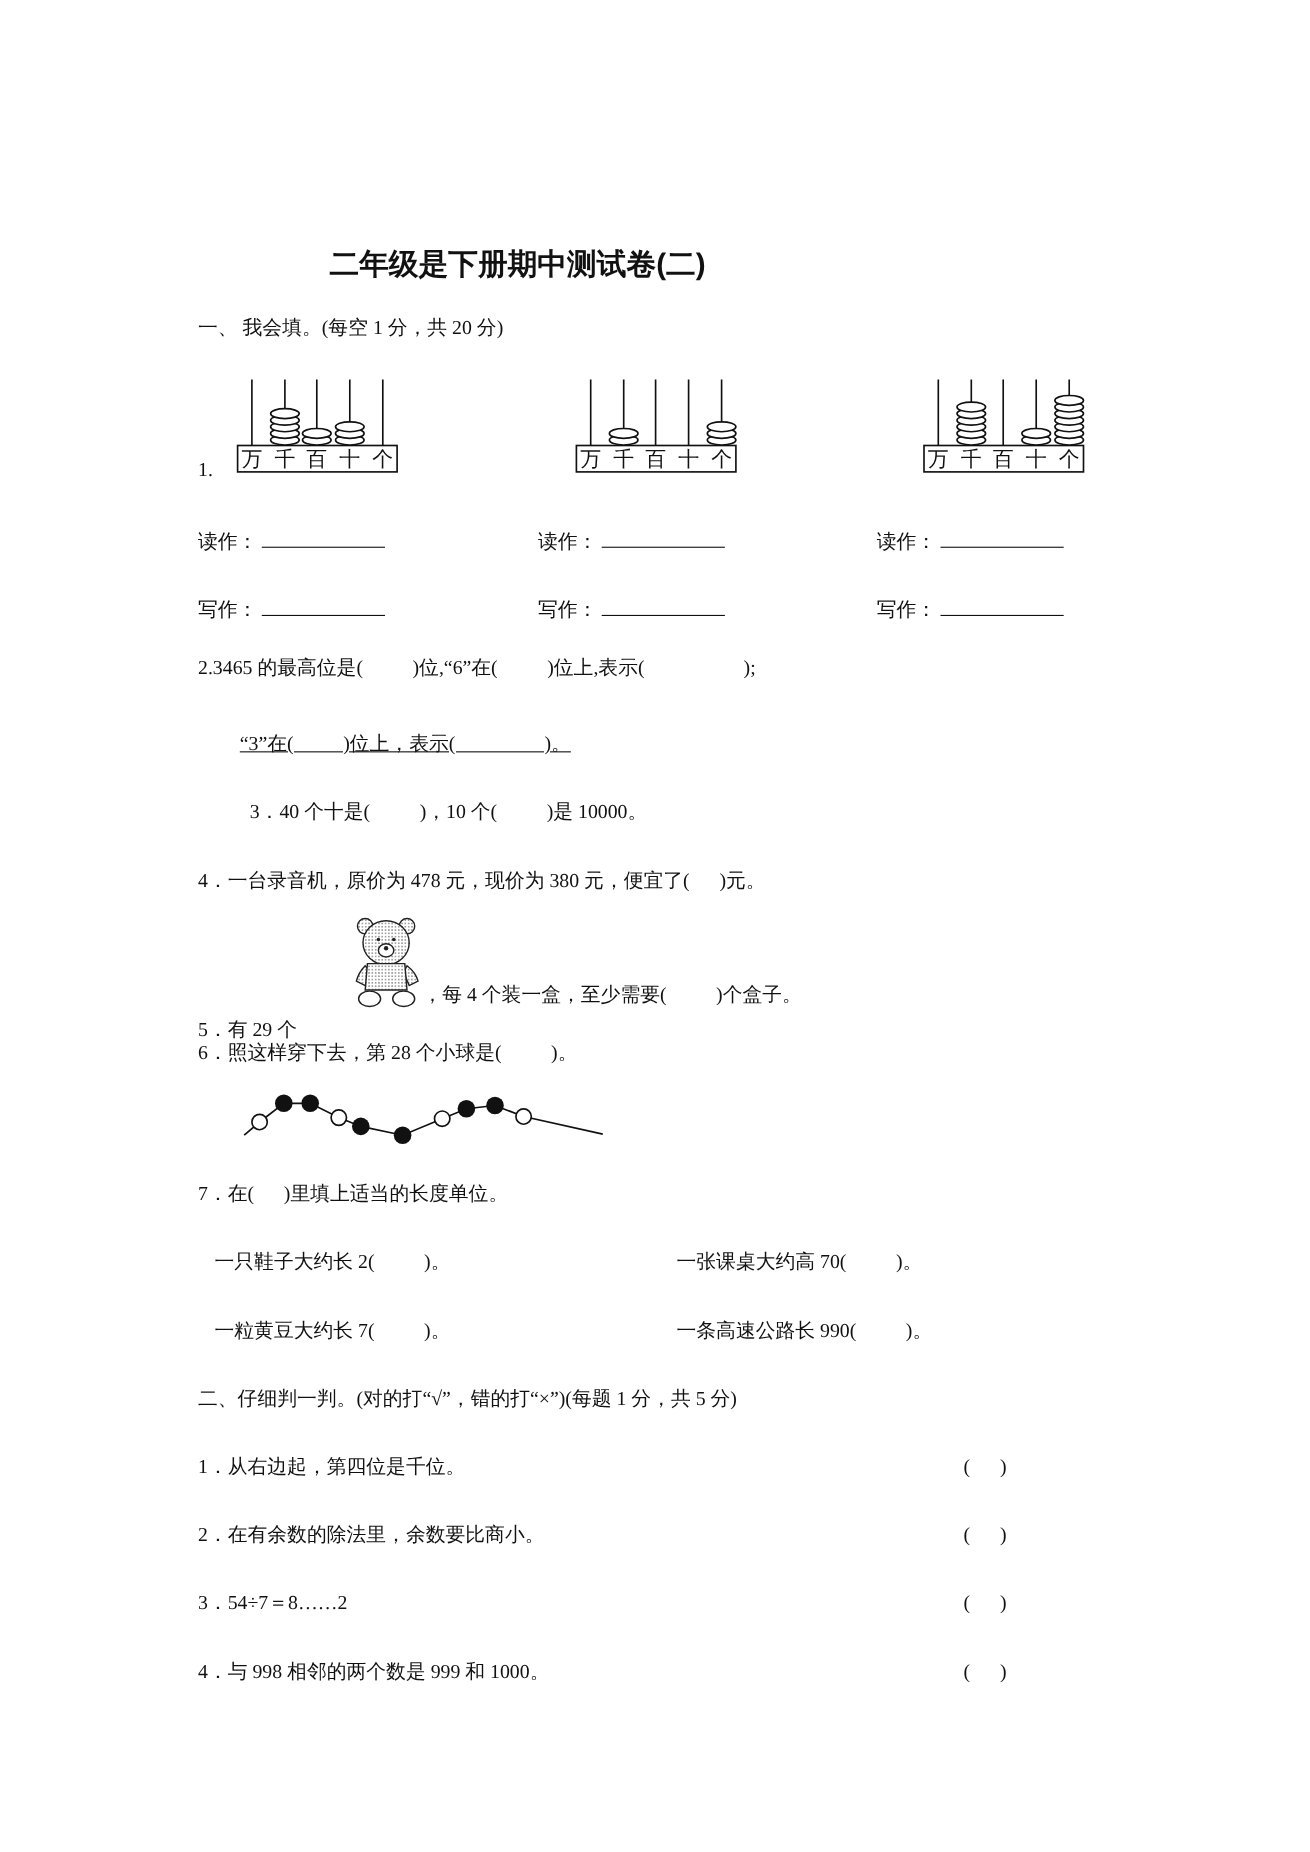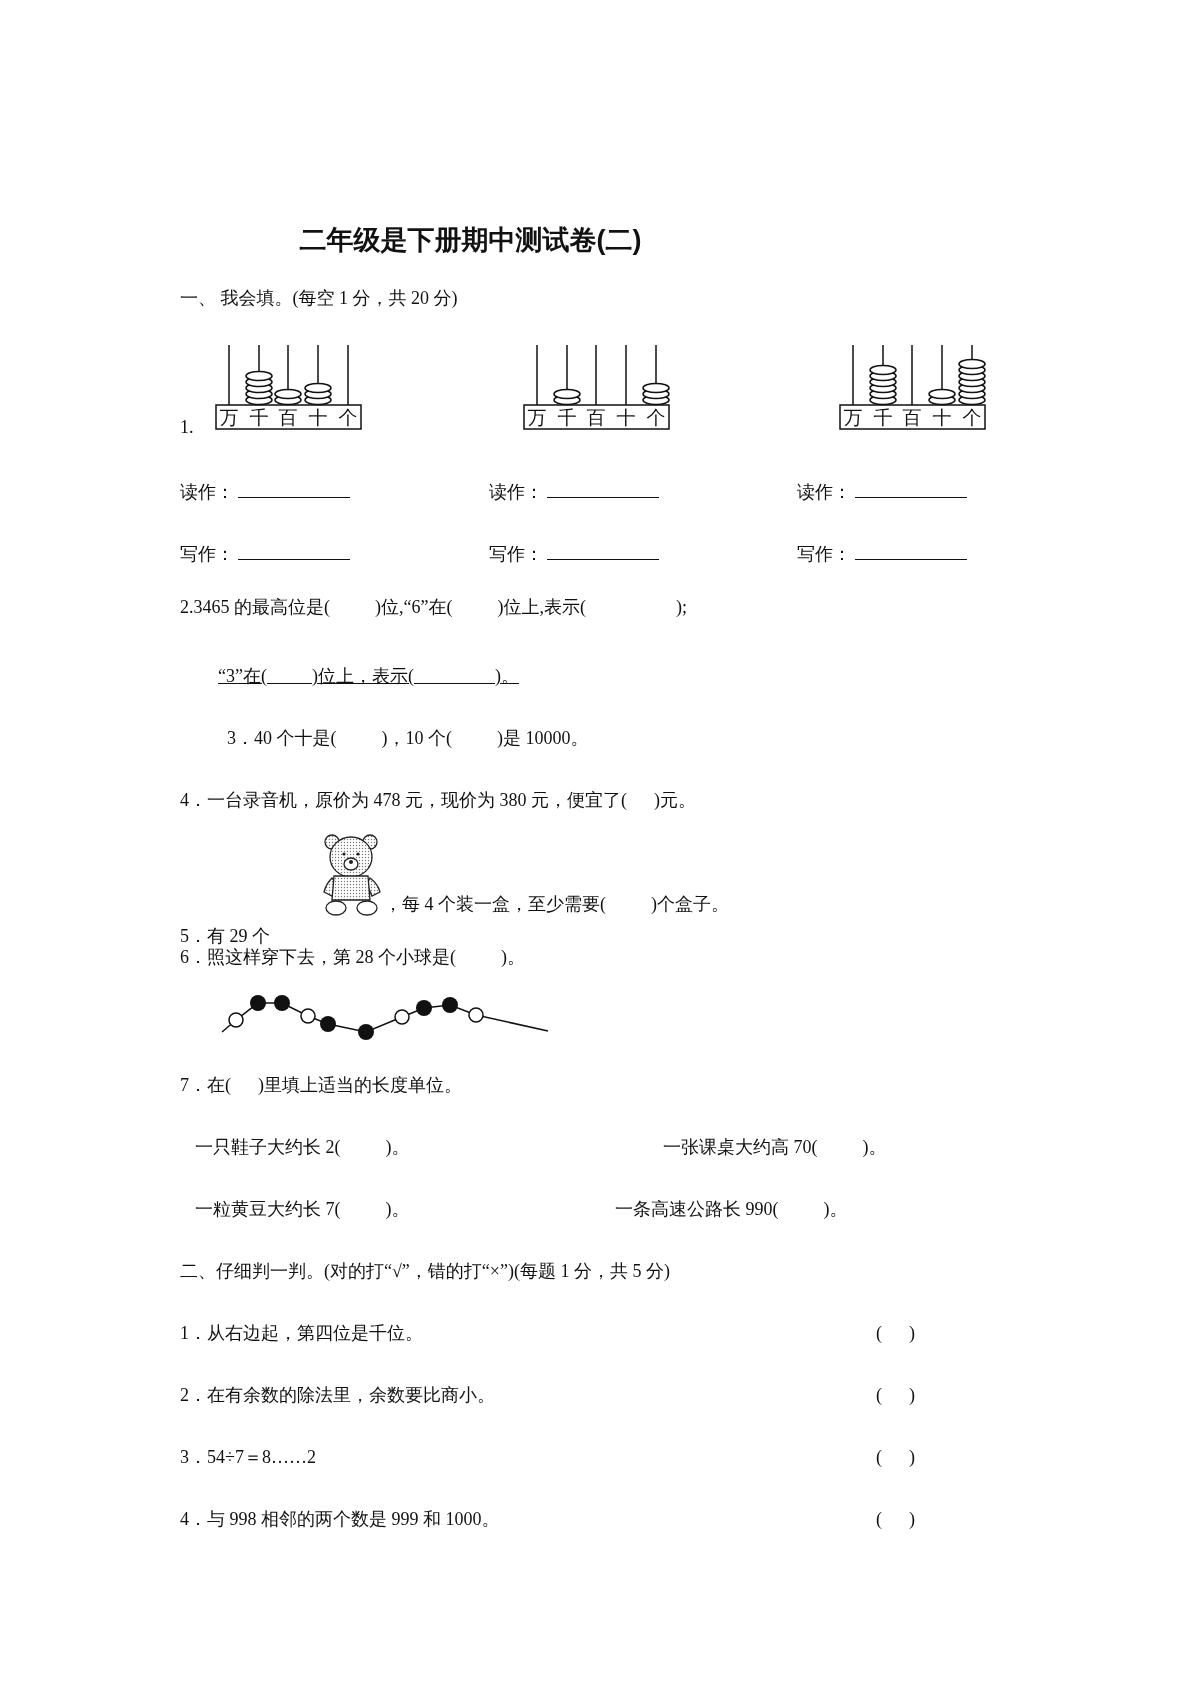--- a/index.html
+++ b/index.html
@@ -182,21 +182,21 @@
     <circle cx="148" cy="42" r="8" fill="#111"></circle>
     <circle cx="184" cy="27" r="7" fill="#fff" stroke="#111" stroke-width="1.5"></circle>
     <circle cx="206" cy="18" r="8" fill="#111"></circle>
     <circle cx="232" cy="15" r="8" fill="#111"></circle>
     <circle cx="258" cy="25" r="7" fill="#fff" stroke="#111" stroke-width="1.5"></circle>
   </svg>
 </div>
 
 <div class="abs line" style="left:180px; top:1070px; white-space:pre;">7．在(      )里填上适当的长度单位。</div>
 <div class="abs line" style="left:195px; top:1132px; white-space:pre;">一只鞋子大约长 2(          )。</div>
-<div class="abs line" style="left:615px; top:1132px; white-space:pre;margin-left:48px;">一张课桌大约高 70(          )。</div>
+<div class="abs line" style="left:615px; top:1132px; white-space:pre;">一张课桌大约高 70(          )。</div>
 <div class="abs line" style="left:195px; top:1194px; white-space:pre;">一粒黄豆大约长 7(          )。</div>
 <div class="abs line" style="left:615px; top:1194px; white-space:pre;">一条高速公路长 990(          )。</div>
 
 <div class="abs line" style="left:180px; top:1256px; white-space:pre;">二、仔细判一判。(对的打“√”，错的打“×”)(每题 1 分，共 5 分)</div>
 
 <div class="abs line" style="left:180px; top:1318px; white-space:pre;">1．从右边起，第四位是千位。</div>
 <div class="abs line" style="left:876px; top:1318px; white-space:pre;">(      )</div>
 
 <div class="abs line" style="left:180px; top:1380px; white-space:pre;">2．在有余数的除法里，余数要比商小。</div>
 <div class="abs line" style="left:876px; top:1380px; white-space:pre;">(      )</div>

